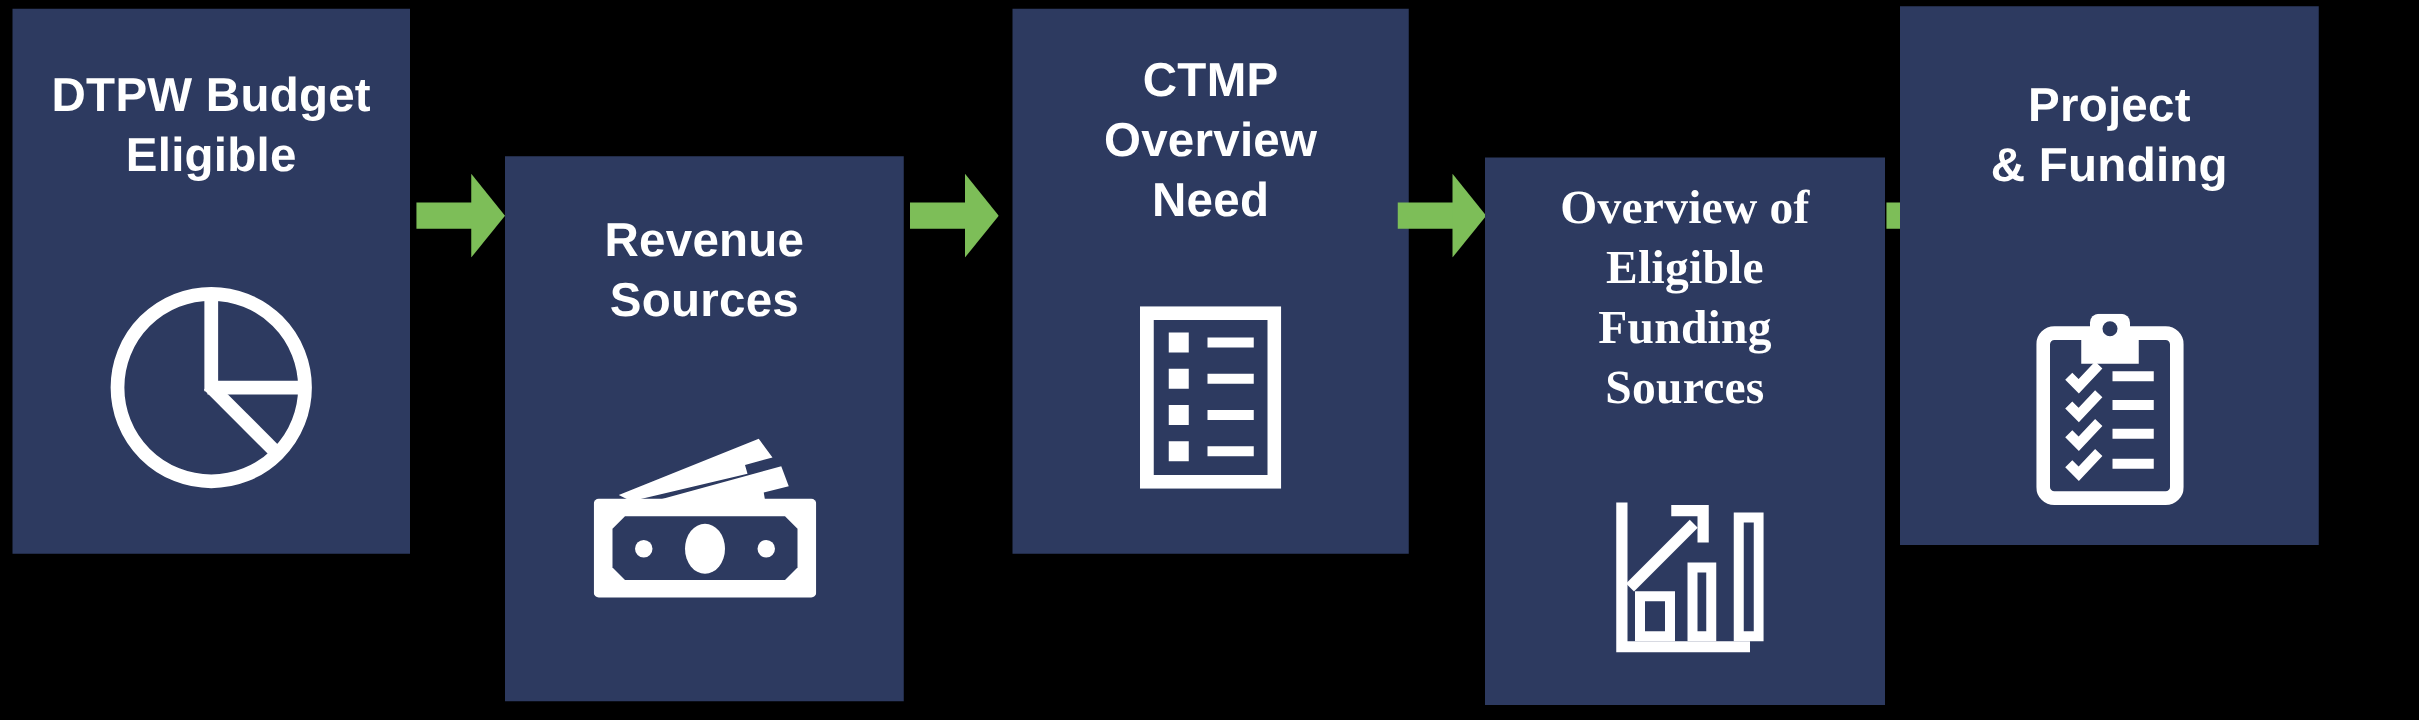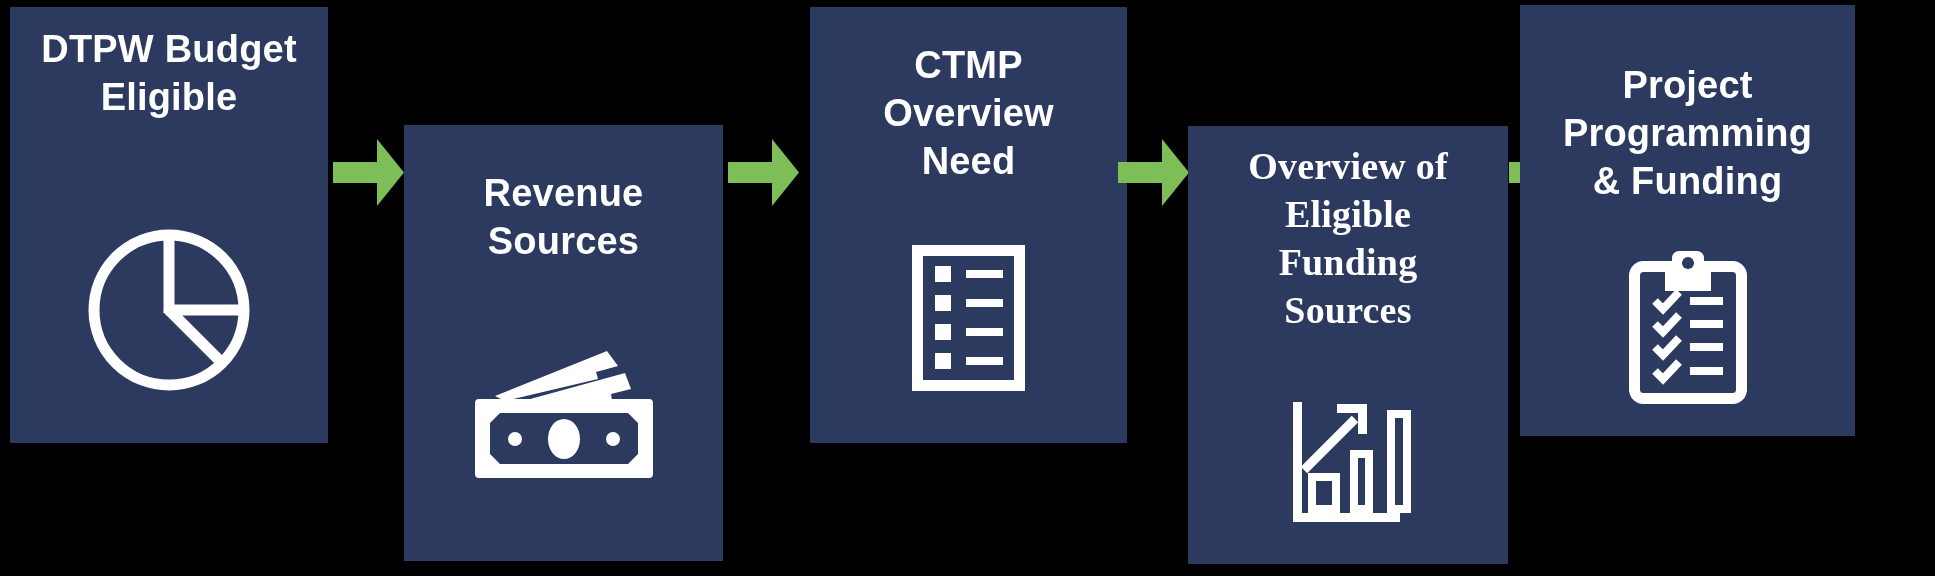--- a/index.html
+++ b/index.html
@@ -47,21 +47,21 @@
   .ic-stroke { fill: none; stroke: var(--icon, #FFFFFF); }
   .ic-fill   { fill: var(--icon, #FFFFFF); }
   .ic-bg     { fill: var(--box, #2D3A60); }
 </style>
 </head>
 <body>
 
 <div class="canvas">
 
   <div class="step" style="left:10px; top:7px; width:318px; height:436px;">
-    <div class="step-title" style="margin-top:18px;">
+    <div class="step-title" style="margin-top:46px;">
       <span>DTPW Budget</span>
       <span>Eligible</span>
     </div>
     <div class="icon-wrap" style="margin-bottom:48px;">
       <svg width="170" height="170" viewBox="0 0 170 170">
         <circle class="ic-stroke" cx="85" cy="85" r="75" stroke-width="11"></circle>
         <line class="ic-stroke" x1="85" y1="10" x2="85" y2="88" stroke-width="11"></line>
         <line class="ic-stroke" x1="82" y1="85" x2="160" y2="85" stroke-width="11"></line>
         <line class="ic-stroke" x1="83" y1="83" x2="138" y2="138" stroke-width="11"></line>
       </svg>
@@ -142,21 +142,20 @@
   </div>
 
   <svg class="arrow" style="left:1509px; top:139px;" width="71" height="67" viewBox="0 0 71 67">
     <rect x="0" y="23" width="45" height="21"></rect>
     <polygon points="44,0 71,33.5 44,67"></polygon>
   </svg>
 
   <div class="step" style="left:1520px; top:5px; width:335px; height:431px;">
     <div class="step-title" style="margin-top:56px;">
       <span>Project</span>
-      <span>Programming</span>
       <span>&amp; Funding</span>
     </div>
     <div class="icon-wrap" style="margin-bottom:30px;">
       <svg width="118" height="155" viewBox="0 0 118 155">
         <rect class="ic-stroke" x="5.5" y="15.5" width="107" height="132" rx="9" stroke-width="11"></rect>
         <rect class="ic-fill" x="36" y="20" width="46" height="20"></rect>
         <rect class="ic-fill" x="43" y="0" width="32" height="28" rx="7"></rect>
         <circle class="ic-bg" cx="59" cy="12" r="6"></circle>
         <polyline class="ic-stroke" points="26,50 34,58 50,41" stroke-width="8"></polyline>
         <rect class="ic-fill" x="61" y="46" width="33" height="8"></rect>

